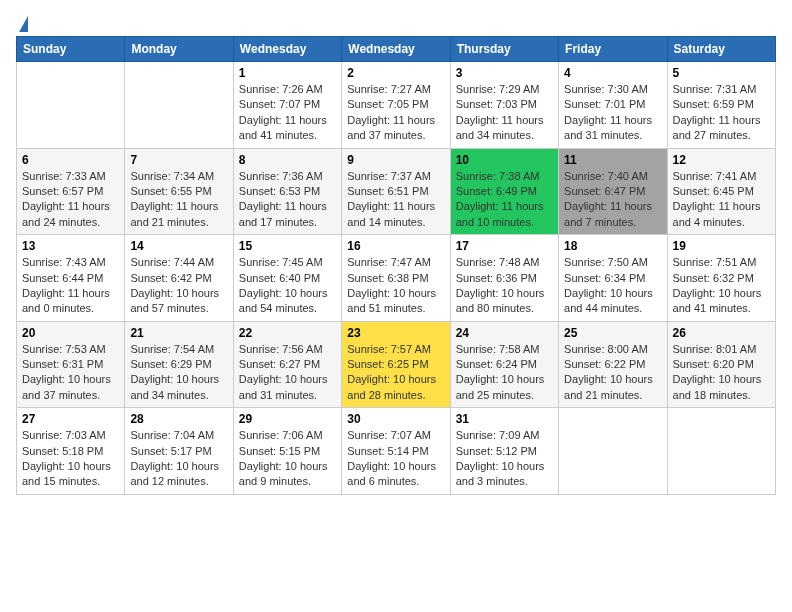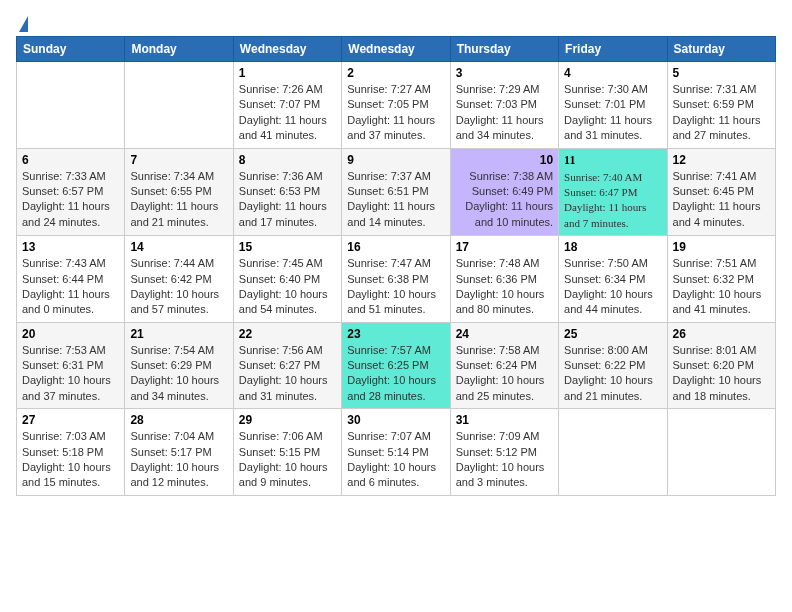--- a/index.html
+++ b/index.html
@@ -172,29 +172,29 @@
           </div>
         </td>
         <td style="background: rgb(245, 245, 245);">
           <span class="day-num">9</span>
           <div class="day-info">
             <span>Sunrise: 7:37 AM</span><br>
             <span>Sunset: 6:51 PM</span><br>
             <span>Daylight: 11 hours and 14 minutes.</span>
           </div>
         </td>
-        <td style="background: #c4b5fd; text-align: right;">
+        <td style="background: #22c55e;">
           <span class="day-num">10</span>
           <div class="day-info">
             <span>Sunrise: 7:38 AM</span><br>
             <span>Sunset: 6:49 PM</span><br>
             <span>Daylight: 11 hours and 10 minutes.</span>
           </div>
         </td>
-        <td style="background: #5eead4; font-family: Liberation Serif, serif;">
+        <td style="background: #a3a3a3;">
           <span class="day-num">11</span>
           <div class="day-info">
             <span>Sunrise: 7:40 AM</span><br>
             <span>Sunset: 6:47 PM</span><br>
             <span>Daylight: 11 hours and 7 minutes.</span>
           </div>
         </td>
         <td style="background: rgb(245, 245, 245); margin-left: 40px;">
           <span class="day-num">12</span>
           <div class="day-info">
@@ -280,21 +280,21 @@
           </div>
         </td>
         <td style="background: rgb(245, 245, 245);">
           <span class="day-num">22</span>
           <div class="day-info">
             <span>Sunrise: 7:56 AM</span><br>
             <span>Sunset: 6:27 PM</span><br>
             <span>Daylight: 10 hours and 31 minutes.</span>
           </div>
         </td>
-        <td style="background: #5eead4; margin-left: 27px;">
+        <td style="background: #fde047; margin-left: 27px;">
           <span class="day-num">23</span>
           <div class="day-info">
             <span>Sunrise: 7:57 AM</span><br>
             <span>Sunset: 6:25 PM</span><br>
             <span>Daylight: 10 hours and 28 minutes.</span>
           </div>
         </td>
         <td style="background: rgb(245, 245, 245);">
           <span class="day-num">24</span>
           <div class="day-info">

